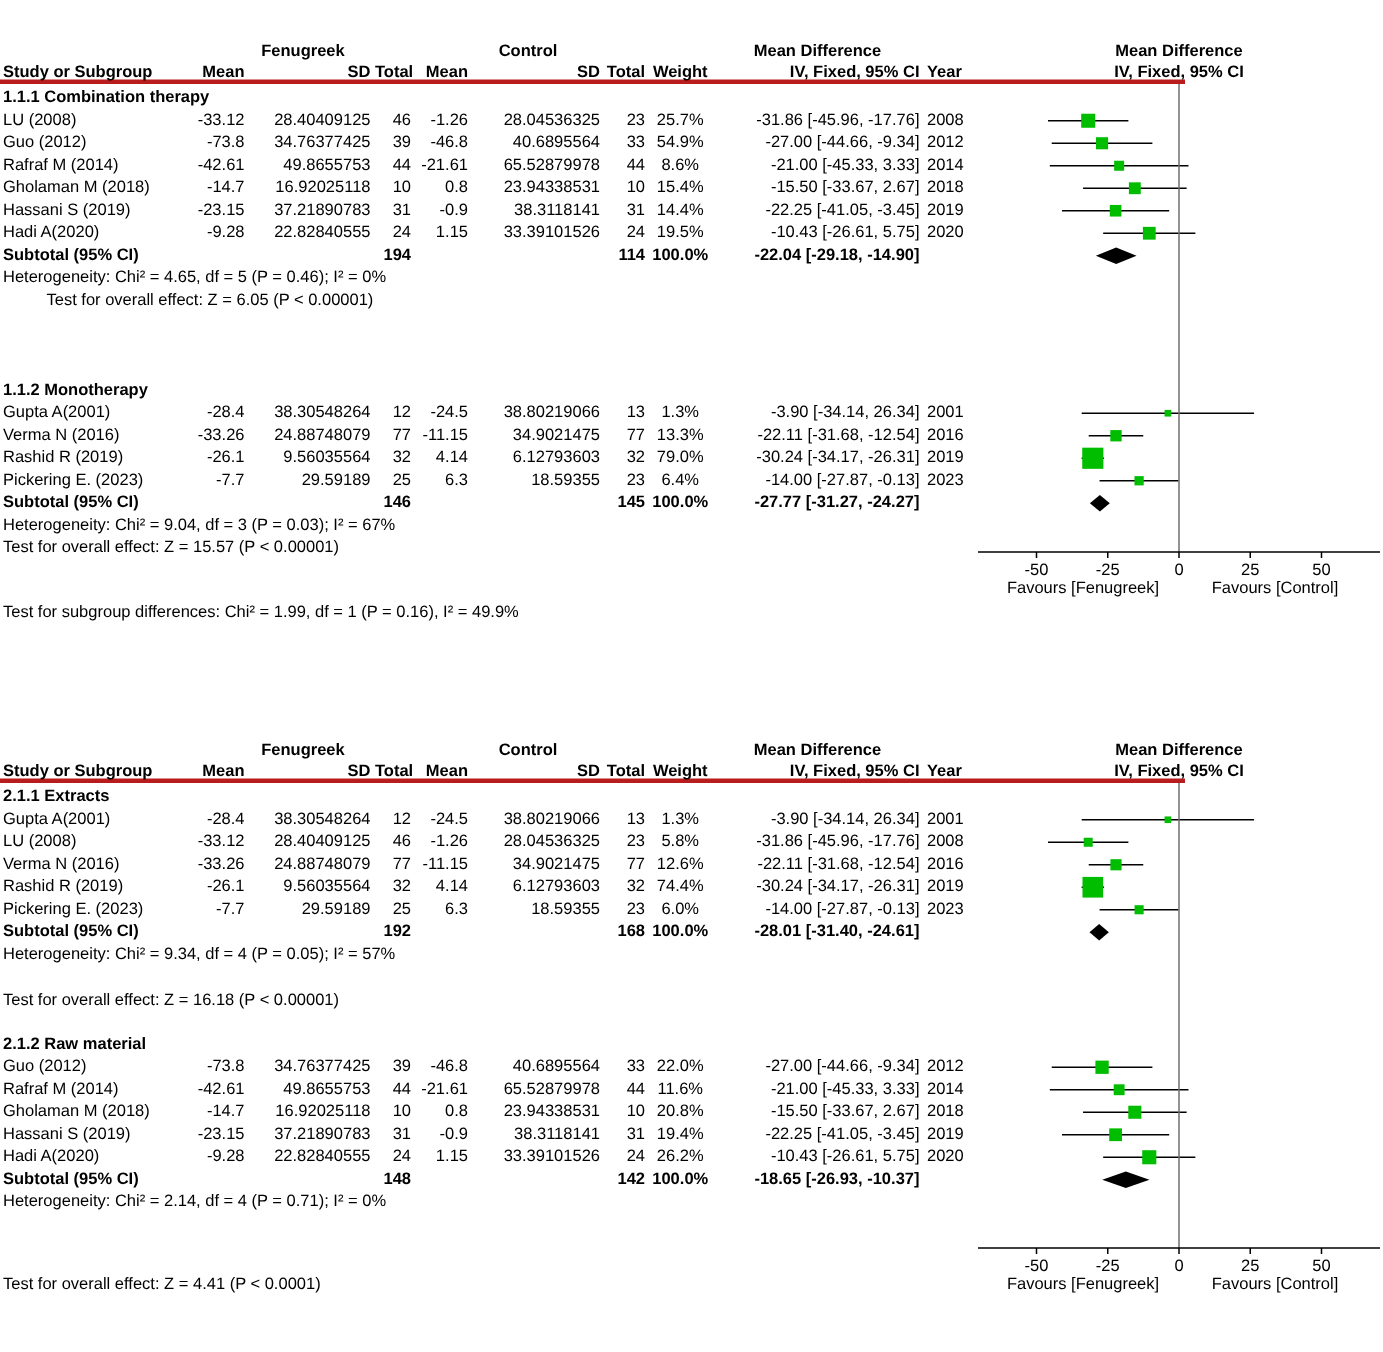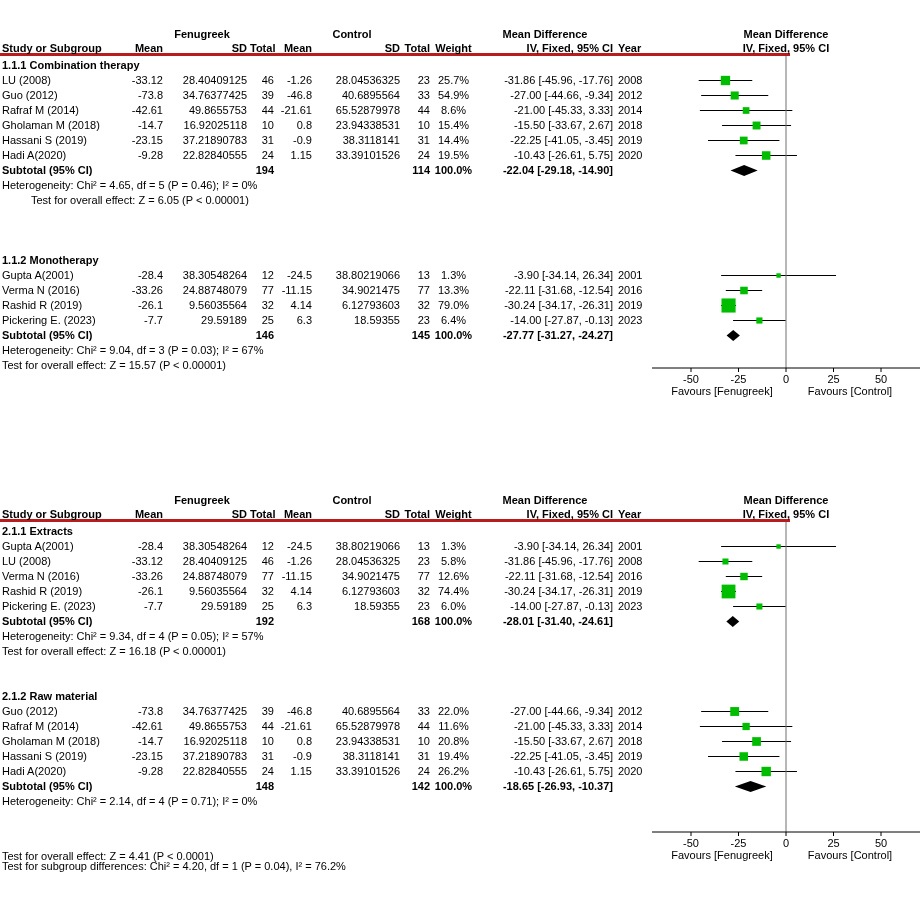--- a/index.html
+++ b/index.html
@@ -242,20 +242,21 @@
       <text x="738.5" y="355" text-anchor="middle" font-size="11" fill="#000">-25</text>
       <line x1="786" y1="340" x2="786" y2="344" stroke="#000000" stroke-width="1"></line>
       <text x="786" y="355" text-anchor="middle" font-size="11" fill="#000">0</text>
       <line x1="833.5" y1="340" x2="833.5" y2="344" stroke="#000000" stroke-width="1"></line>
       <text x="833.5" y="355" text-anchor="middle" font-size="11" fill="#000">25</text>
       <line x1="881" y1="340" x2="881" y2="344" stroke="#000000" stroke-width="1"></line>
       <text x="881" y="355" text-anchor="middle" font-size="11" fill="#000">50</text>
       <text x="722" y="367" text-anchor="middle" font-size="11" fill="#000">Favours [Fenugreek]</text>
       <text x="850" y="367" text-anchor="middle" font-size="11" fill="#000">Favours [Control]</text>
     </svg>
+  <div class="fp-footer">Test for subgroup differences: Chi² = 1.99, df = 1 (P = 0.16), I² = 49.9%</div>
 </div>
 
 <div class="fp fp2">
   <div class="fp-header">
     <span class="h1 hdr-center" style="left:137px;width:130px">Fenugreek</span>
     <span class="h1 hdr-center" style="left:290px;width:124px">Control</span>
     <span class="h1 hdr-center" style="left:477px;width:136px">Mean Difference</span>
     <span class="h1 hdr-center" style="left:656px;width:260px">Mean Difference</span>
     <span class="h2 c-study">Study or Subgroup</span>
     <span class="h2 c-m1">Mean</span>
@@ -336,21 +337,21 @@
       <div class="fp-row" style="top: 90px;">
         <span class="cell c-study b">Subtotal (95% CI)</span>
         <span class="cell c-t1 b">192</span>
         <span class="cell c-t2 b">168</span>
         <span class="cell c-wt b">100.0%</span>
         <span class="cell c-ci b">-28.01 [-31.40, -24.61]</span>
       </div>
       <div class="fp-row" style="top: 105px;">
         <span class="cell c-wide">Heterogeneity: Chi² = 9.34, df = 4 (P = 0.05); I² = 57%</span>
       </div>
-      <div class="fp-row" style="top: 120px; padding-left: 36px;">
+      <div class="fp-row" style="top: 136px; padding-left: 36px;">
         <span class="cell c-wide">Test for overall effect: Z = 16.18 (P &lt; 0.00001)</span>
       </div>
       <div class="fp-row" style="top: 135px;"></div>
       <div class="fp-row" style="top: 150px;"></div>
       <div class="fp-row" style="top: 165px;">
         <span class="cell c-study b">2.1.2 Raw material</span>
       </div>
       <div class="fp-row" style="top: 180px;">
         <span class="cell c-study">Guo (2012)</span>
         <span class="cell c-m1">-73.8</span>
@@ -456,14 +457,13 @@
       <text x="738.5" y="353" text-anchor="middle" font-size="11" fill="#000">-25</text>
       <line x1="786" y1="338" x2="786" y2="342" stroke="#000000" stroke-width="1"></line>
       <text x="786" y="353" text-anchor="middle" font-size="11" fill="#000">0</text>
       <line x1="833.5" y1="338" x2="833.5" y2="342" stroke="#000000" stroke-width="1"></line>
       <text x="833.5" y="353" text-anchor="middle" font-size="11" fill="#000">25</text>
       <line x1="881" y1="338" x2="881" y2="342" stroke="#000000" stroke-width="1"></line>
       <text x="881" y="353" text-anchor="middle" font-size="11" fill="#000">50</text>
       <text x="722" y="365" text-anchor="middle" font-size="11" fill="#000">Favours [Fenugreek]</text>
       <text x="850" y="365" text-anchor="middle" font-size="11" fill="#000">Favours [Control]</text>
     </svg>
-  <div class="fp-footer">Test for subgroup differences: Chi² = 4.20, df = 1 (P = 0.04), I² = 76.2%</div>
 </div>
 
 </body></html>

